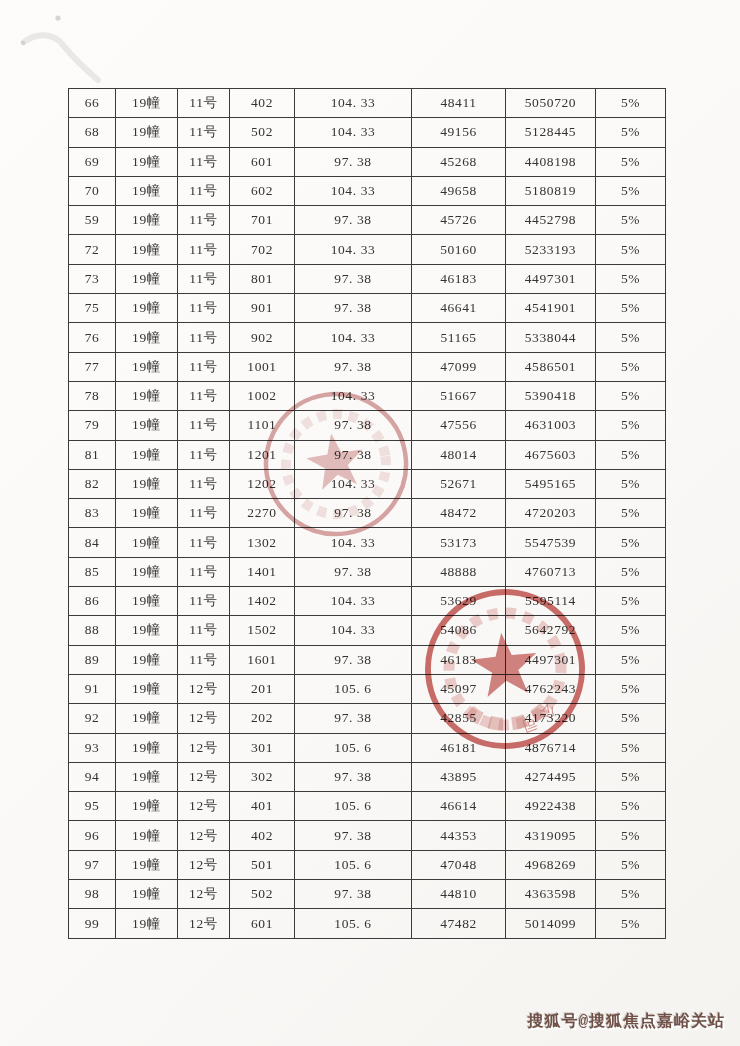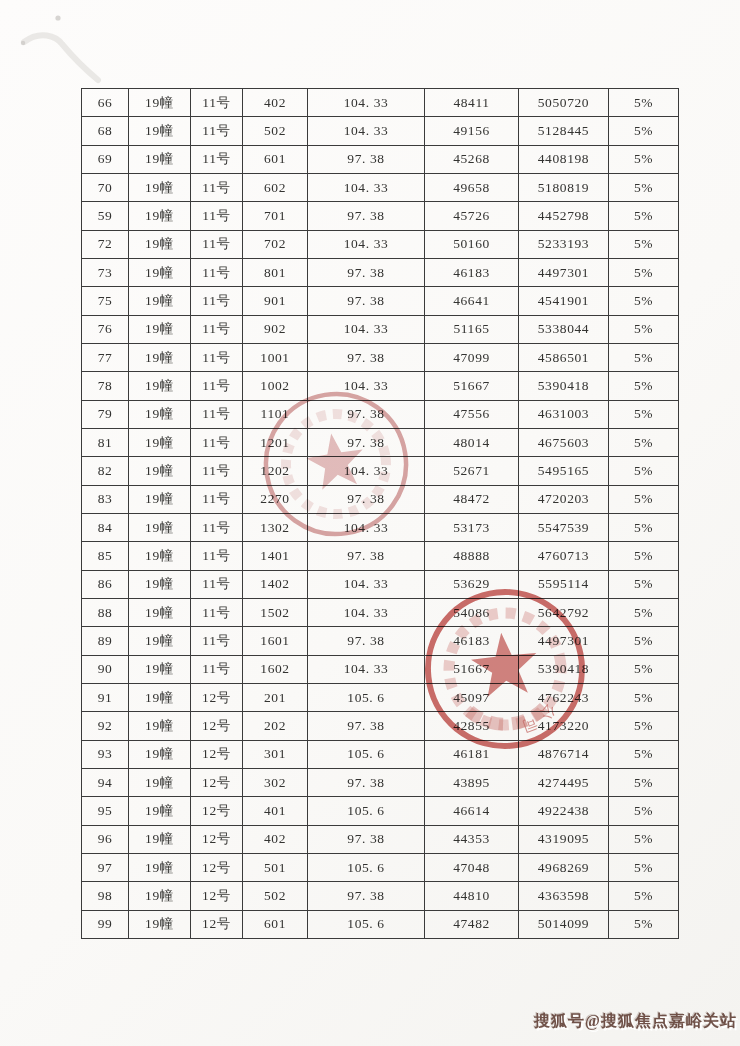--- a/index.html
+++ b/index.html
@@ -7,21 +7,21 @@
     width:740px;height:1046px;
     font-family:"Liberation Serif","DejaVu Serif",serif;
     background:#ffffff;
   }
   .sheet{
     position:relative;width:740px;height:1046px;overflow:hidden;
     background:linear-gradient(135deg,#fdfcfb 0%,#faf9f7 55%,#f4f3f0 100%);
   }
   
   table.price-table{
-    position:absolute;left:81px;top:88px;
+    position:absolute;left:68px;top:88px;
     width:597px;height:851px;
     border-collapse:collapse;table-layout:fixed;
     background:transparent;
     border-radius:24px;
   }
   table.price-table td{
     border:1.6px solid #3b3b3b;
     text-align:center;vertical-align:middle;
     padding:0;
     font-size:13.5px;color:#333331;
@@ -31,22 +31,22 @@
   
   .stamp{
     position:absolute;pointer-events:none;
     mix-blend-mode:multiply;
   }
   .stamp svg{display:block;}
   .stamp-1{left:251px;top:379px;opacity:.6;transform:rotate(-9deg);color:var(--stamp1-color,#c06a6a);}
   .stamp-2{left:415px;top:579px;opacity:.8;transform:rotate(-6deg);color:var(--stamp2-color,#bf4a46);}
   
   .watermark{
-    position:absolute;top:1011px;right:3px;
-    font-family:Liberation Serif, serif;
+    position:absolute;top:1011px;right:15px;
+    font-family:Liberation Mono, monospace;
     font-size:16px;font-weight:700;letter-spacing:1px;
     color:var(--watermark-color,#6f5148);
     text-shadow:2px 2px 0 rgba(255,255,255,.95),-1px -1px 0 rgba(93,64,52,.25);
     white-space:nowrap;
   }
   
   .artifacts{position:absolute;left:0;top:0;}
 </style>
 </head>
 <body>
@@ -262,30 +262,20 @@
           <td>5%</td>
         </tr>
         <tr>
           <td>89</td>
           <td>19幢</td>
           <td>11号</td>
           <td>1601</td>
           <td>97. 38</td>
           <td>46183</td>
           <td>4497301</td>
-          <td>5%</td>
-        </tr>
-        <tr>
-          <td>90</td>
-          <td>19幢</td>
-          <td>11号</td>
-          <td>1602</td>
-          <td>104. 33</td>
-          <td>51667</td>
-          <td>5390418</td>
           <td>5%</td>
         </tr>
         <tr>
           <td>91</td>
           <td>19幢</td>
           <td>12号</td>
           <td>201</td>
           <td>105. 6</td>
           <td>45097</td>
           <td>4762243</td>

